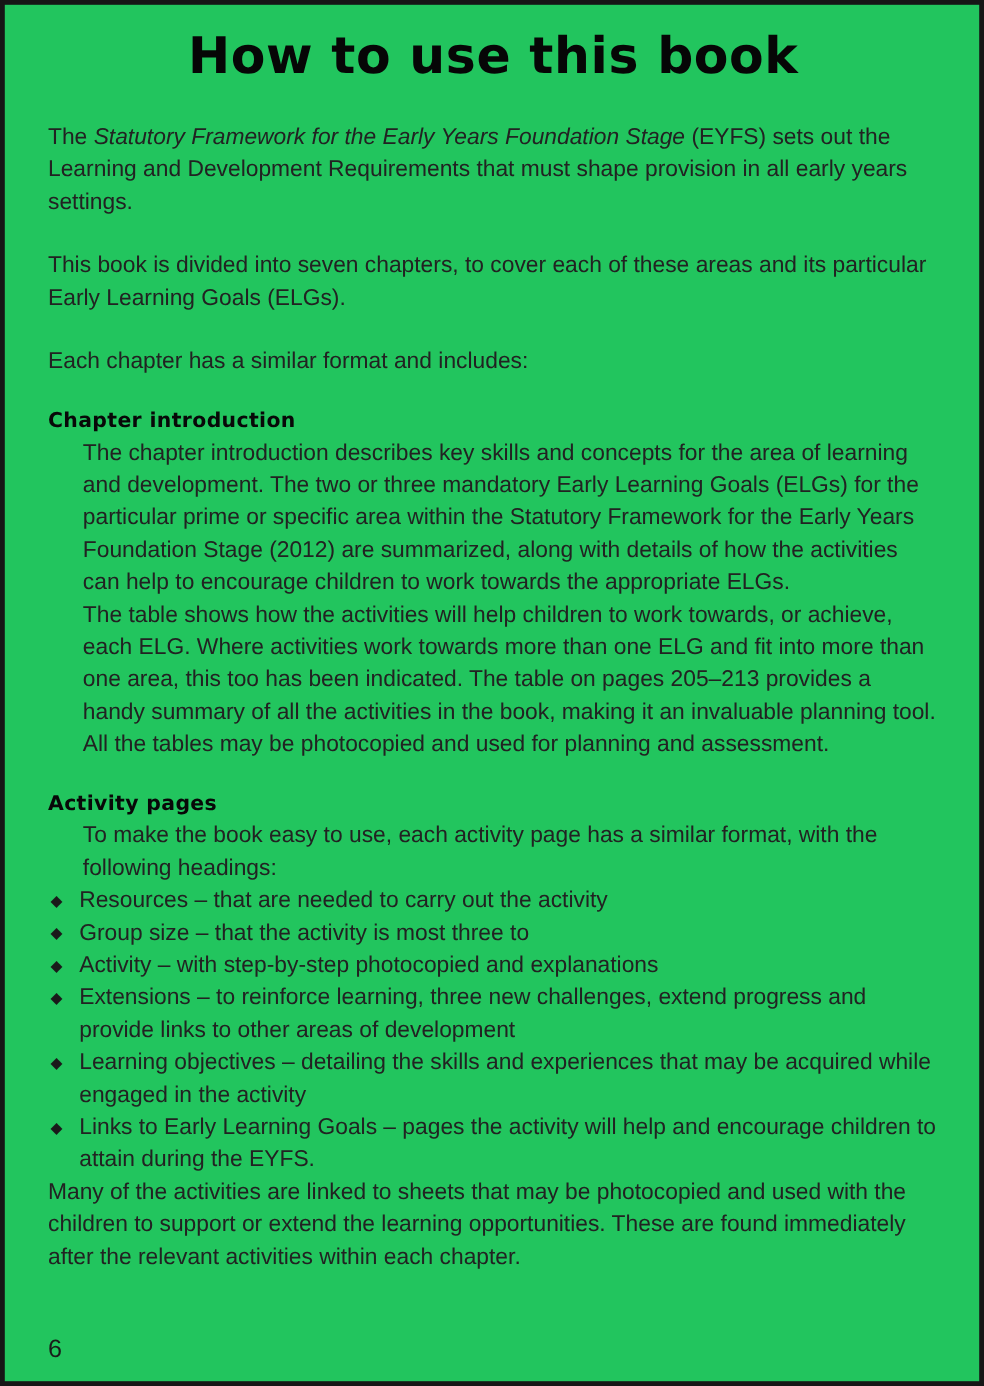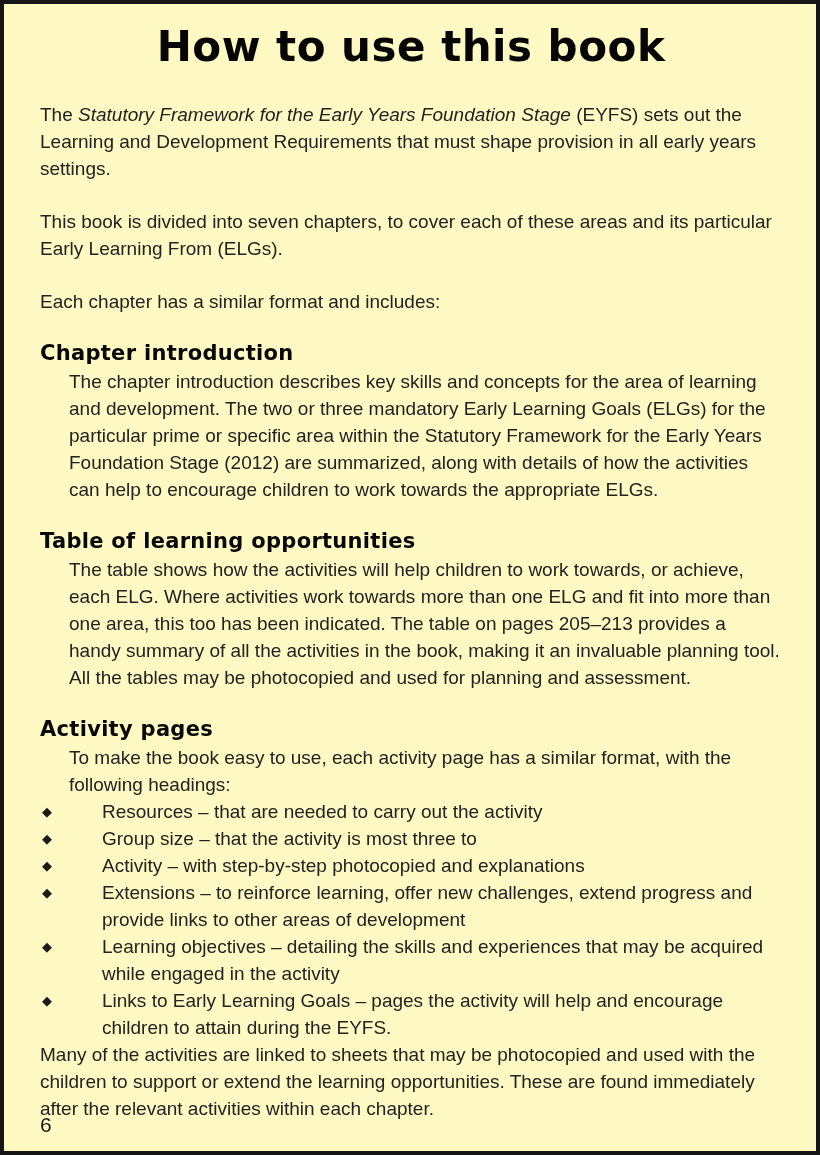--- a/index.html
+++ b/index.html
@@ -6,21 +6,21 @@
     margin: 0;
     padding: 0;
     background: #ffffff;
   }
   .page {
     position: relative;
     width: 820px;
     height: 1155px;
     box-sizing: border-box;
     border: 4px solid #161616;
-    background: #fef9c3;
+    background: #22c55e;
     font-family: "Liberation Sans", sans-serif;
     color: #1e1e1e;
     overflow: hidden;
   }
   .content {
     padding: 10px 34px 0 36px;
   }
   .doc-title {
     margin: 8px 0 30px 0;
     text-align: center;
@@ -37,21 +37,21 @@
     color: #222222;
   }
   p.no-gap {
     margin-bottom: 0;
     margin-left: 29px;
   }
   .section-heading {
     margin: 26px 0 3px 0;
     font-family: "DejaVu Sans", sans-serif;
     font-weight: bold;
-    font-size: 21px;
+    font-size: 17px;
     letter-spacing: 0.3px;
     color: #080808;
   }
   ul.bullet-list {
     list-style: none;
     margin: 0;
     padding: 0;
   }
   ul.bullet-list li {
     display: flex;
@@ -62,21 +62,20 @@
   }
   .bullet-glyph {
     flex: 0 0 24px;
     margin-left: 2px;
     font-size: 13px;
     line-height: 27px;
     color: #1a1a1a;
   }
   .bullet-text {
     flex: 1 1 auto;
-    margin-left: 36px;
   }
   .closing {
     margin-top: 26px;
   }
   .page-number {
     position: absolute;
     left: 36px;
     bottom: 14px;
     font-size: 21px;
     color: #1a1a1a;
@@ -85,49 +84,48 @@
 </head>
 <body>
 
 <div class="page">
   <div class="content">
 
     <h1 class="doc-title">How to use this book</h1>
 
     <p class="body-text"><span>The </span><em>Statutory Framework for the Early Years Foundation Stage</em><span> (EYFS) sets out the Learning and Development Requirements that must shape provision in all early years settings.</span><br></p>
 
-    <p class="body-text">This book is divided into seven chapters, to cover each of these areas and its particular Early Learning From (ELGs).</p>
+    <p class="body-text">This book is divided into seven chapters, to cover each of these areas and its particular Early Learning Goals (ELGs).</p>
 
     <p class="body-text">Each chapter has a similar format and includes:</p>
 
     <h2 class="section-heading">Chapter introduction</h2>
     <p class="body-text no-gap">The chapter introduction describes key skills and concepts for the area of learning and development. The two or three mandatory Early Learning Goals (ELGs) for the particular prime or specific area within the Statutory Framework for the Early Years Foundation Stage (2012) are summarized, along with details of how the activities can help to encourage children to work towards the appropriate ELGs.</p>
 
-    <h2 class="section-heading">Table of learning opportunities</h2>
     <p class="body-text no-gap">The table shows how the activities will help children to work towards, or achieve, each ELG. Where activities work towards more than one ELG and fit into more than one area, this too has been indicated. The table on pages 205–213 provides a handy summary of all the activities in the book, making it an invaluable planning tool. All the tables may be photocopied and used for planning and assessment.</p>
 
     <h2 class="section-heading">Activity pages</h2>
     <p class="body-text no-gap">To make the book easy to use, each activity page has a similar format, with the following headings:</p>
 
     <ul class="bullet-list">
       <li>
         <span class="bullet-glyph">◆</span>
         <span class="bullet-text">Resources – that are needed to carry out the activity</span>
       </li>
       <li>
         <span class="bullet-glyph">◆</span>
         <span class="bullet-text">Group size – that the activity is most three to</span>
       </li>
       <li>
         <span class="bullet-glyph">◆</span>
         <span class="bullet-text">Activity – with step-by-step photocopied and explanations</span>
       </li>
       <li>
         <span class="bullet-glyph">◆</span>
-        <span class="bullet-text">Extensions – to reinforce learning, offer new challenges, extend progress and provide links to other areas of development</span>
+        <span class="bullet-text">Extensions – to reinforce learning, three new challenges, extend progress and provide links to other areas of development</span>
       </li>
       <li>
         <span class="bullet-glyph">◆</span>
         <span class="bullet-text">Learning objectives – detailing the skills and experiences that may be acquired while engaged in the activity</span>
       </li>
       <li>
         <span class="bullet-glyph">◆</span>
         <span class="bullet-text">Links to Early Learning Goals – pages the activity will help and encourage children to attain during the EYFS.</span>
       </li>
     </ul>

